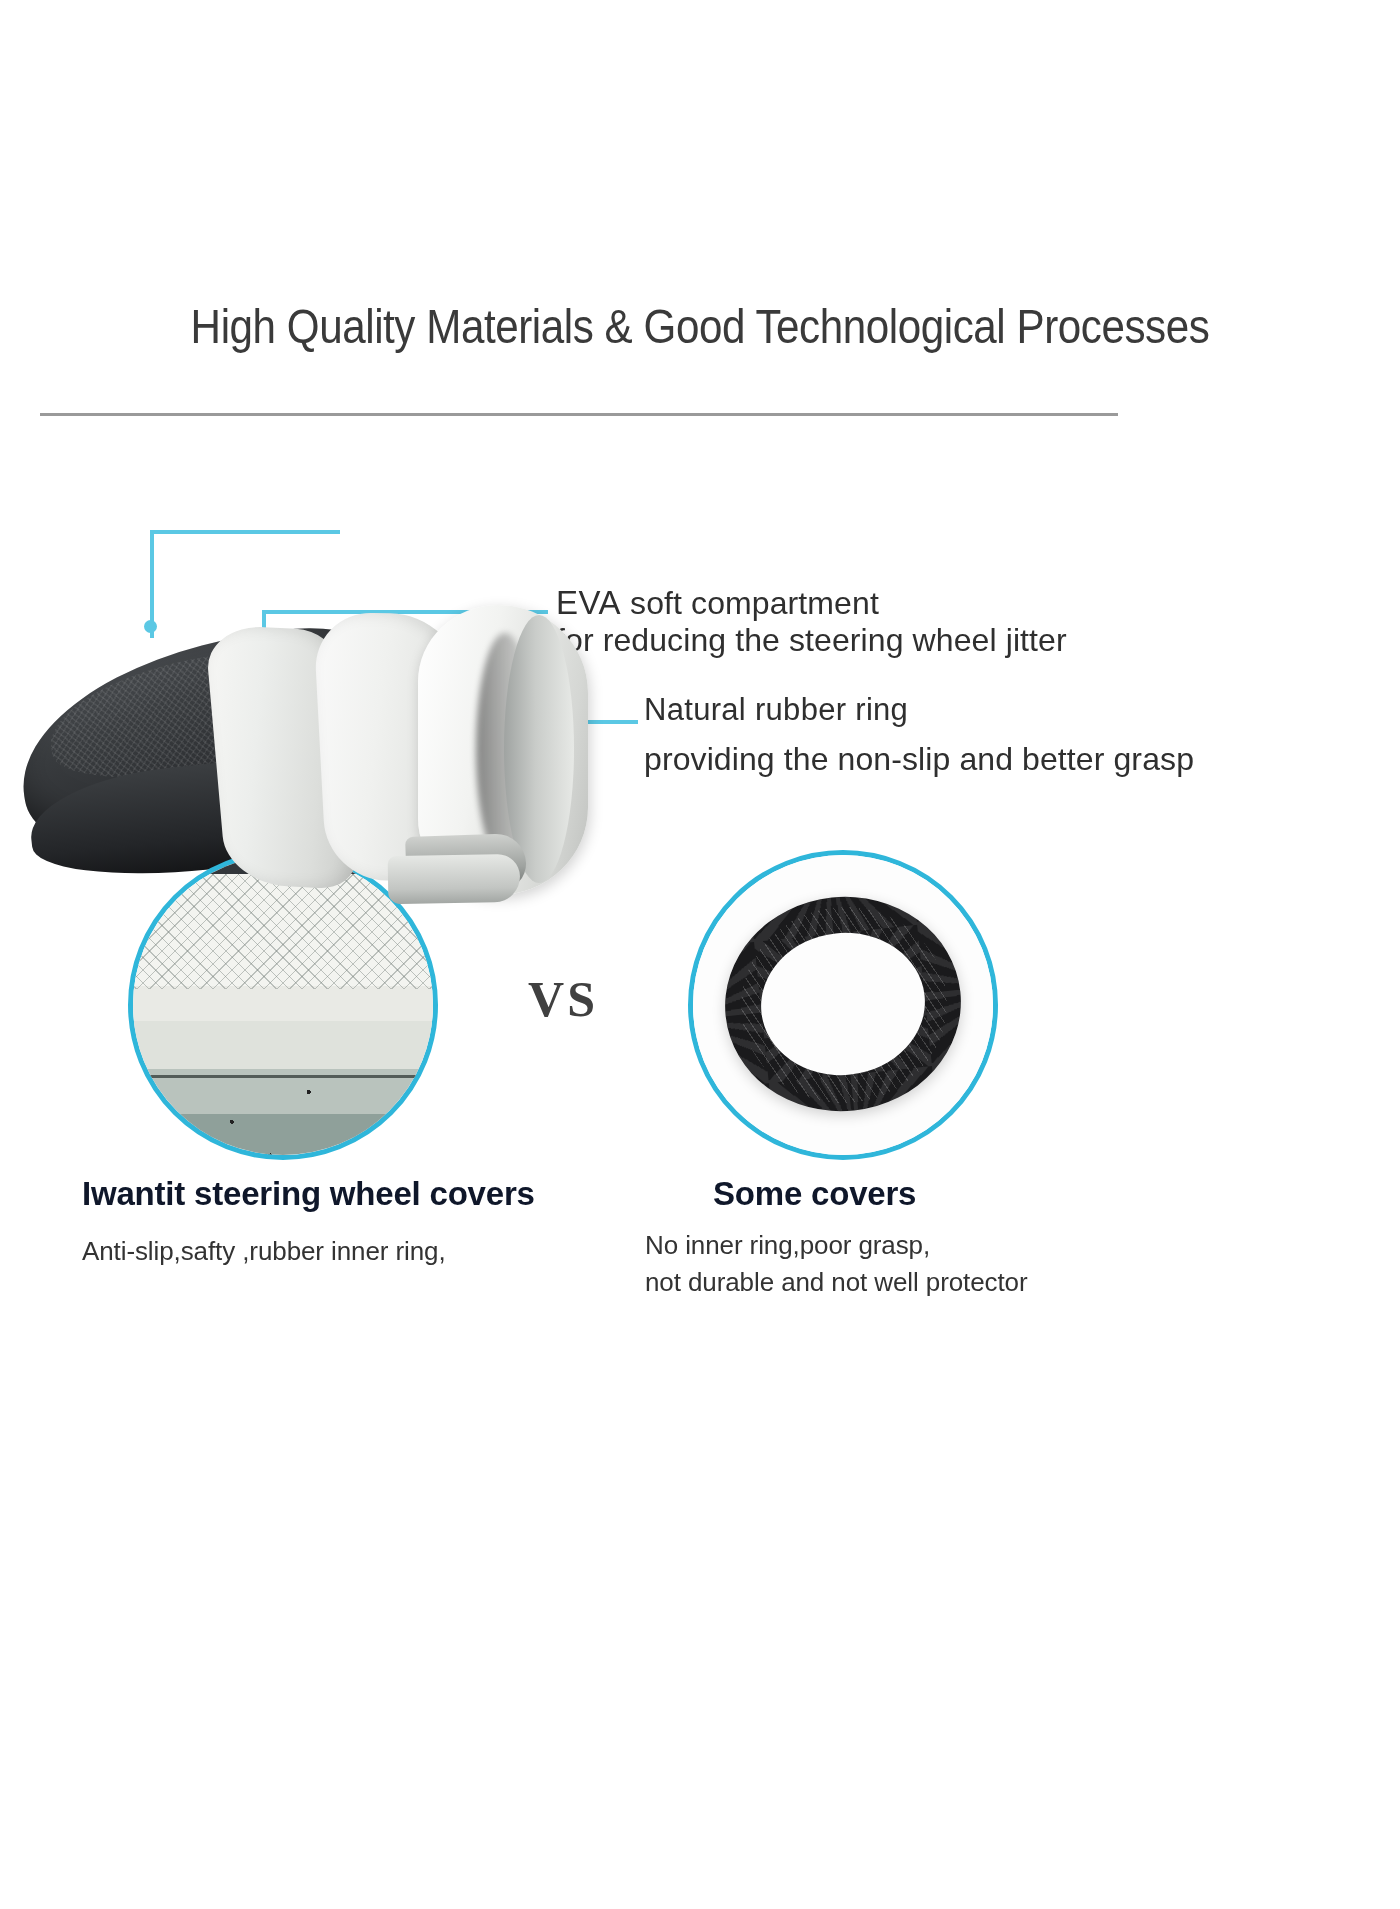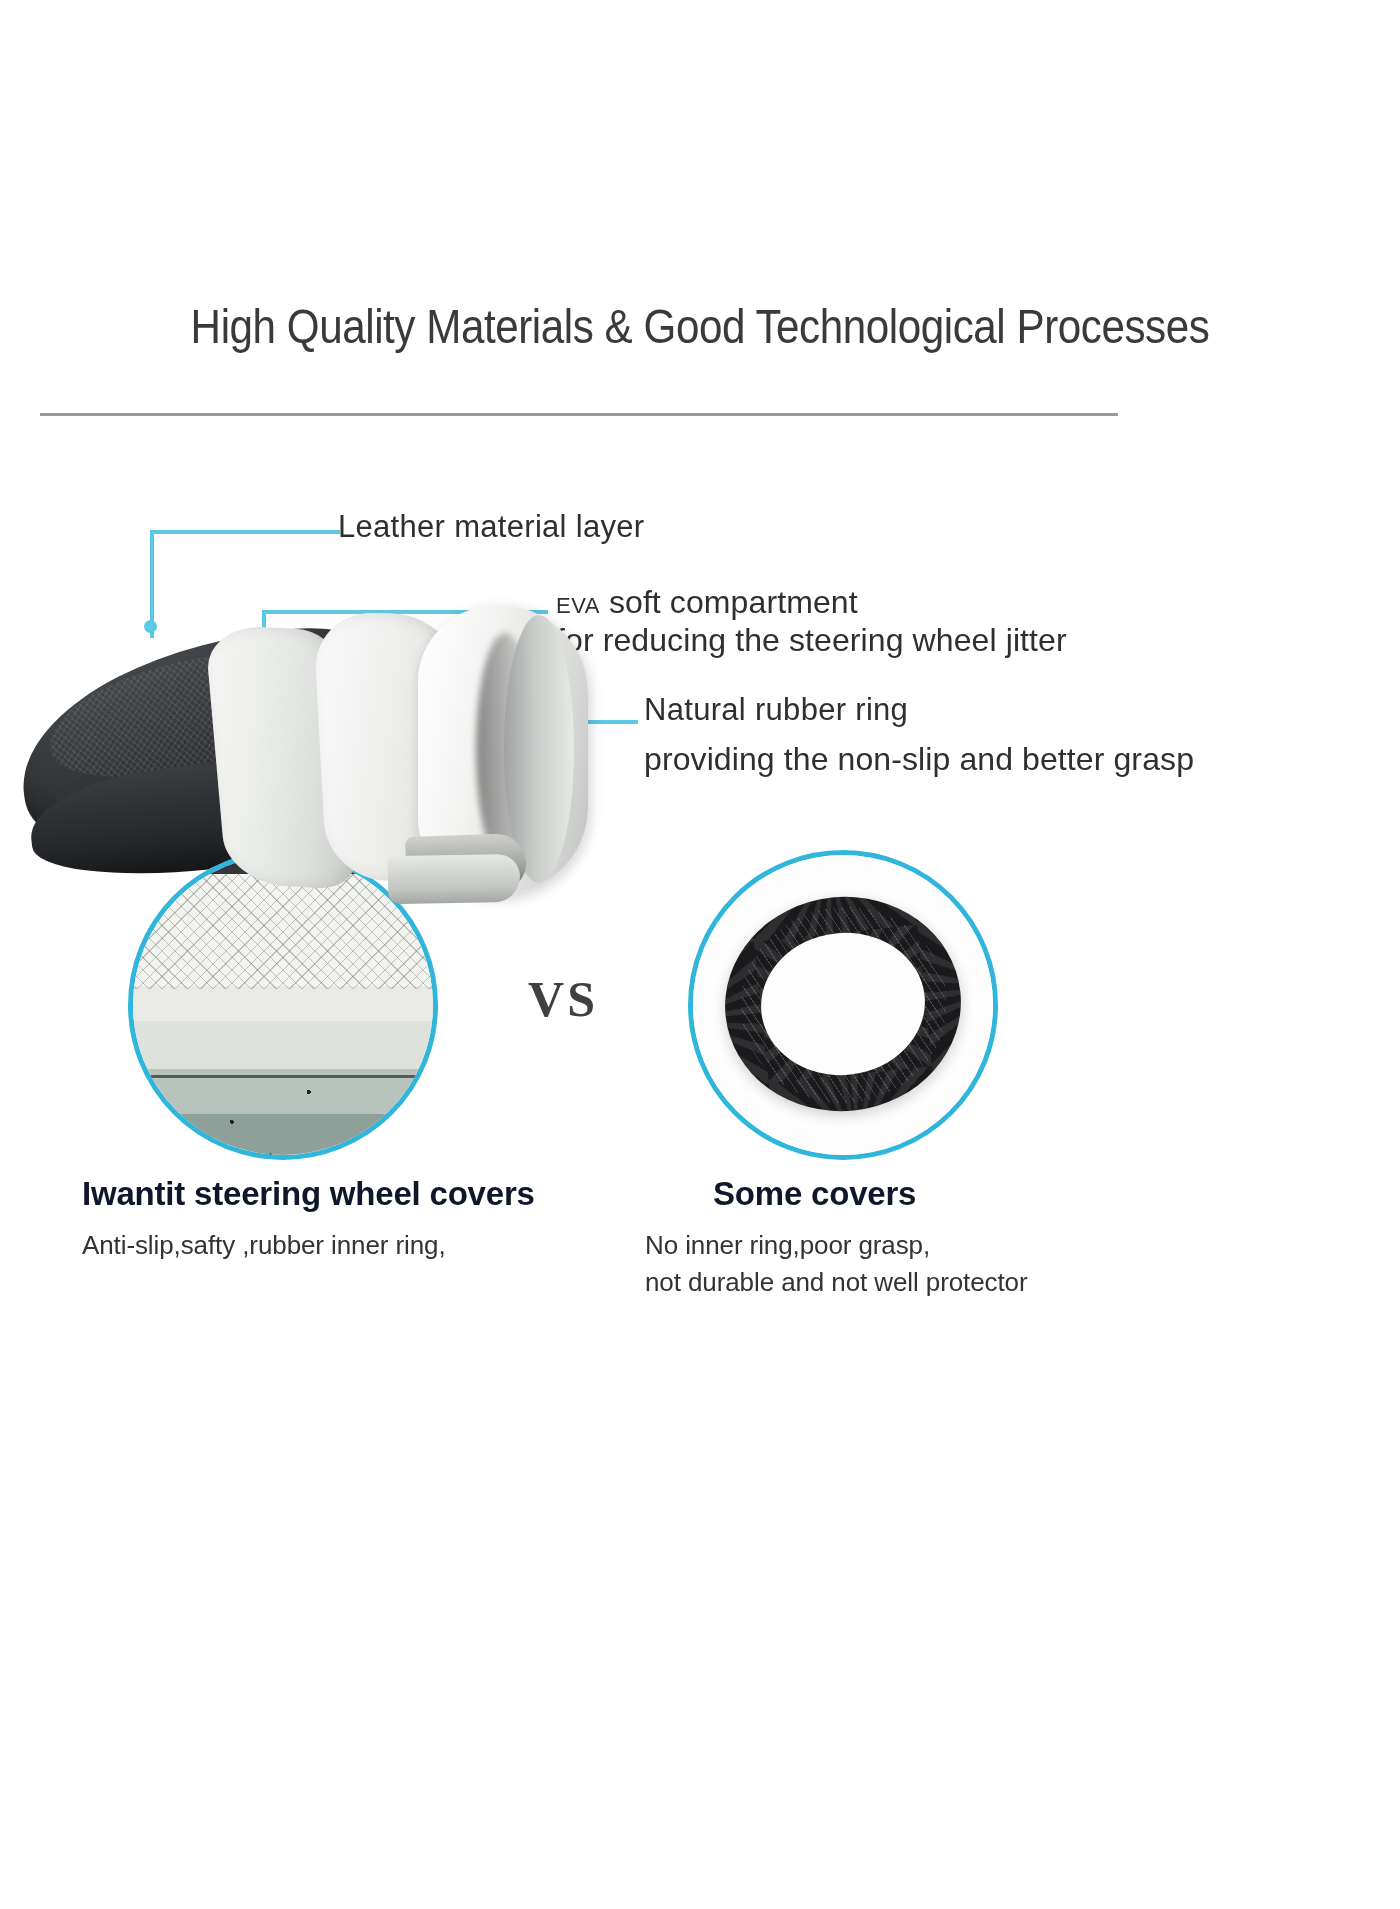--- a/index.html
+++ b/index.html
@@ -212,21 +212,21 @@
     font-size: 31px;
     font-weight: 400;
     letter-spacing: .3px;
   }
   .callout-sub {
     font-size: 32px;
     font-weight: 400;
     letter-spacing: .1px;
   }
   .eva-big {
-    font-size: 22px;
+    font-size: 33px;
     letter-spacing: .5px;
   }
   .leader {
     position: absolute;
     pointer-events: none;
   }
   .leader svg { display: block; overflow: visible; }
   .dot {
     position: absolute;
     width: 13px;
@@ -388,21 +388,21 @@
   .caption-line {
     font-size: 26px;
     font-weight: 400;
     color: #333333;
     white-space: nowrap;
     line-height: 1.42;
     letter-spacing: -0.1px;
   }
   .cap-left  { left: 82px;  top: 1175px; }
   .cap-right { left: 645px; top: 1175px; }
-  .cap-left .caption-body  { margin-top: 14px; }
+  .cap-left .caption-body  { margin-top: 20px; }
   .cap-right .caption-body { margin-top: 14px; }
   .cap-right .caption-head { padding-left: 68px; }
 </style>
 </head>
 <body>
 
 <div class="page">
 
   <div class="header-title">High Quality Materials &amp; Good Technological Processes</div>
   <div class="header-rule"></div>
@@ -423,21 +423,20 @@
       <div class="inner-slot"></div>
       <div class="inner-slot2"></div>
     </div>
 
     <div class="leader" style="left:150px; top:40px;">
       <svg width="200" height="130" viewBox="0 0 200 130">
         <path d="M2,128 L2,22 L190,22" fill="none" stroke="#5bc8e4" stroke-width="4"></path>
       </svg>
     </div>
     <div class="dot" style="left:144px; top:150px;"></div>
-    <div class="callout-label callout-title" style="left:338px; top:39px;">Leather material layer</div>
 
     <div class="leader" style="left:262px; top:140px;">
       <svg width="290" height="110" viewBox="0 0 290 110">
         <path d="M2,108 L2,2 L286,2" fill="none" stroke="#5bc8e4" stroke-width="4"></path>
       </svg>
     </div>
     <div class="dot" style="left:256px; top:236px;"></div>
     <div class="callout-label" style="left:556px; top:114px;">
       <span class="eva-big">EVA</span><span class="callout-sub"> soft compartment</span>
     </div>

